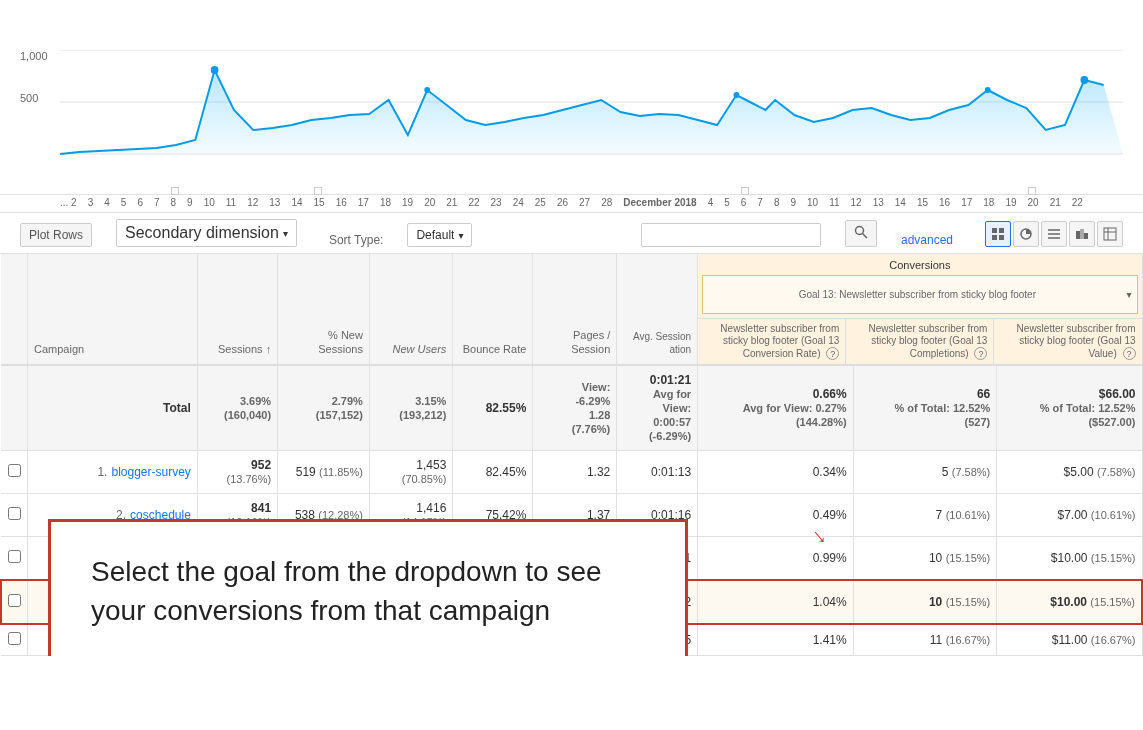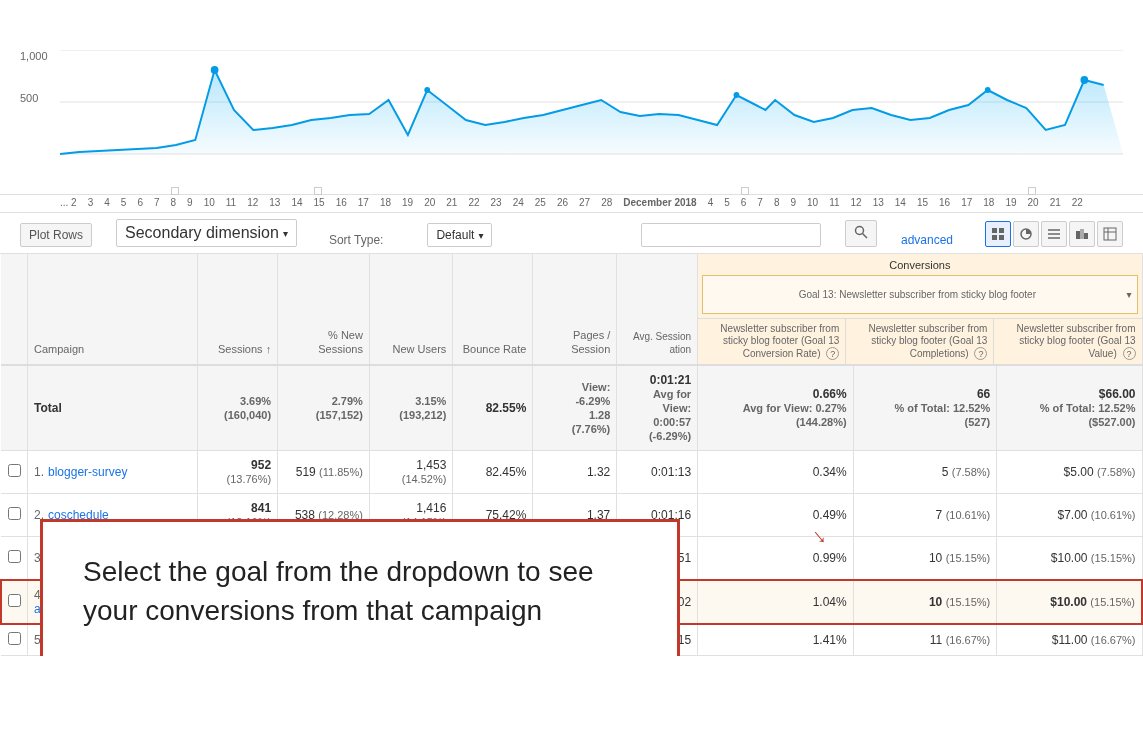--- a/index.html
+++ b/index.html
@@ -18,46 +18,46 @@
     .primary-dim-link.active { font-weight: bold; color: #1a73e8; }
     .other-dropdown { display: flex; align-items: center; color: #1a73e8; cursor: pointer; font-size: 12px; }
     .other-dropdown span { margin-left: 2px; font-size: 10px; }
     
     
     .toolbar { display: flex; align-items: flex-end; padding: 6px 20px; gap: 24px; border-bottom: 1px solid #e0e0e0; }
     .plot-rows-btn { background: #f5f5f5; border: 1px solid #ccc; padding: 4px 8px; font-size: 12px; cursor: pointer; border-radius: 2px; color: #555; }
     .secondary-dim-btn { background: #fff; border: 1px solid #ccc; padding: 4px 8px; font-size: 16px; cursor: pointer; border-radius: 2px; color: #333; display: flex; align-items: center; gap: 4px; }
     .secondary-dim-btn::after { content: '▾'; font-size: 10px; }
     .sort-label { color: #666; margin-left: 8px; }
-    .sort-select { background: #fff; border: 1px solid #ccc; padding: 4px 8px; font-size: 12px; cursor: pointer; border-radius: 2px; color: #333; display: flex; align-items: center; gap: 4px; margin-left: 20px; }
+    .sort-select { background: #fff; border: 1px solid #ccc; padding: 4px 8px; font-size: 12px; cursor: pointer; border-radius: 2px; color: #333; display: flex; align-items: center; gap: 4px; }
     .sort-select::after { content: '▾'; font-size: 10px; }
     .spacer { flex: 1; }
     .search-box { border: 1px solid #ccc; padding: 4px 8px; font-size: 12px; border-radius: 2px; width: 180px; }
     .search-btn { background: #f5f5f5; border: 1px solid #ccc; padding: 4px 8px; cursor: pointer; border-radius: 2px; }
     .advanced-link { color: #1a73e8; font-size: 12px; cursor: pointer; text-decoration: none; }
     .view-icons { display: flex; gap: 2px; margin-left: 8px; }
     .view-icon { width: 26px; height: 26px; border: 1px solid #ccc; background: #f5f5f5; cursor: pointer; display: flex; align-items: center; justify-content: center; font-size: 12px; color: #666; border-radius: 2px; }
     .view-icon.active { background: #e8f0fe; border-color: #1a73e8; color: #1a73e8; }
     
     
     .table-wrapper { overflow-x: auto; position: relative; }
     table { width: 100%; border-collapse: collapse; font-size: 12px; }
     thead tr { background: #f5f5f5; border-bottom: 2px solid #ddd; }
     th { padding: 8px 6px; text-align: right; font-weight: normal; color: #666; font-size: 11px; border-right: 1px solid #e0e0e0; vertical-align: bottom; line-height: 1.3; }
     th.left { text-align: left; }
     td { padding: 7px 6px; border-bottom: 1px solid #e0e0e0; border-right: 1px solid #e0e0e0; text-align: right; vertical-align: middle; }
-    td.left { text-align: left; }
+    td.left { text-align: right; }
     td a { color: #1a73e8; text-decoration: none; }
     .sub { color: #666; font-size: 11px; }
     .total-row td { background: #f5f5f5; font-weight: bold; }
     .checkbox-cell { width: 24px; text-align: center; }
     .row-num { color: #666; margin-right: 4px; }
     
     
-    .overlay-box { position: absolute; left: 40px; top: 265px; width: 640px; background: #fff; border: 3px solid #c0392b; padding: 30px 40px; z-index: 10; }
+    .overlay-box { position: absolute; left: 48px; top: 265px; width: 640px; background: #fff; border: 3px solid #c0392b; padding: 30px 40px; z-index: 10; }
     .overlay-box-text { font-size: 28px; color: #222; line-height: 1.4; font-weight: normal; }
     
     
     tr.highlighted td { background: #fef9f0 !important; border-top: 2px solid #c0392b; border-bottom: 2px solid #c0392b; }
     tr.highlighted td:first-child { border-left: 2px solid #c0392b; }
     tr.highlighted td:last-child { border-right: 2px solid #c0392b; }
     
     
     .qmark { display: inline-block; width: 13px; height: 13px; border-radius: 50%; border: 1px solid #999; text-align: center; line-height: 13px; font-size: 9px; color: #666; cursor: pointer; margin-left: 3px; }
 
@@ -217,21 +217,21 @@
 
     </div>
 
     <table>
       <thead>
         <tr>
           <th class="checkbox-cell left"></th>
           <th class="left" style="min-width:160px;">Campaign</th>
           <th style="min-width:80px;">Sessions ↑</th>
           <th style="min-width:90px;">% New Sessions</th>
-          <th style="min-width:80px;">New Users</th>
+          <th style="min-width:80px;font-style:italic;">New Users</th>
           <th style="min-width:80px;">Bounce Rate</th>
           <th style="min-width:80px;">Pages / Session</th>
           <th style="min-width:80px; font-size:10px;">Avg. Session<br>ation</th>
 
           <th colspan="3" class="th-group-conversions" style="padding:0; vertical-align:top;">
             <div style="padding:4px; border-bottom:1px solid #ddd;">
               <div class="th-group-conversions-inner">Conversions</div>
               <div style="display:flex; align-items:center; background:#fff9f0; border:1px solid #e0c070; padding:12px 5px; font-size:10px; margin-top:3px; cursor:pointer;">
                 <span style="flex:1;">Goal 13: Newsletter subscriber from sticky blog footer</span>
                 <span>▾</span>
@@ -265,21 +265,21 @@
           <td>0.66%<br><span class="sub">Avg for View: 0.27%<br>(144.28%)</span></td>
           <td>66<br><span class="sub">% of Total: 12.52%<br>(527)</span></td>
           <td>$66.00<br><span class="sub">% of Total: 12.52%<br>($527.00)</span></td>
         </tr>
 
         <tr>
           <td class="checkbox-cell"><input type="checkbox" style=""></td>
           <td class="left"><span class="row-num">1.</span><a href="#">blogger-survey</a></td>
           <td><strong>952</strong> <span class="sub">(13.76%)</span></td>
           <td>519 <span class="sub">(11.85%)</span></td>
-          <td>1,453 <span class="sub">(14.52%)</span></td>
+          <td>1,453 <span class="sub">(70.85%)</span></td>
           <td>82.45%</td>
           <td>1.32</td>
           <td>0:01:13</td>
           <td>0.34%</td>
           <td>5 <span class="sub">(7.58%)</span></td>
           <td>$5.00 <span class="sub">(7.58%)</span></td>
         </tr>
 
         <tr>
           <td class="checkbox-cell"><input type="checkbox" style=""></td>

